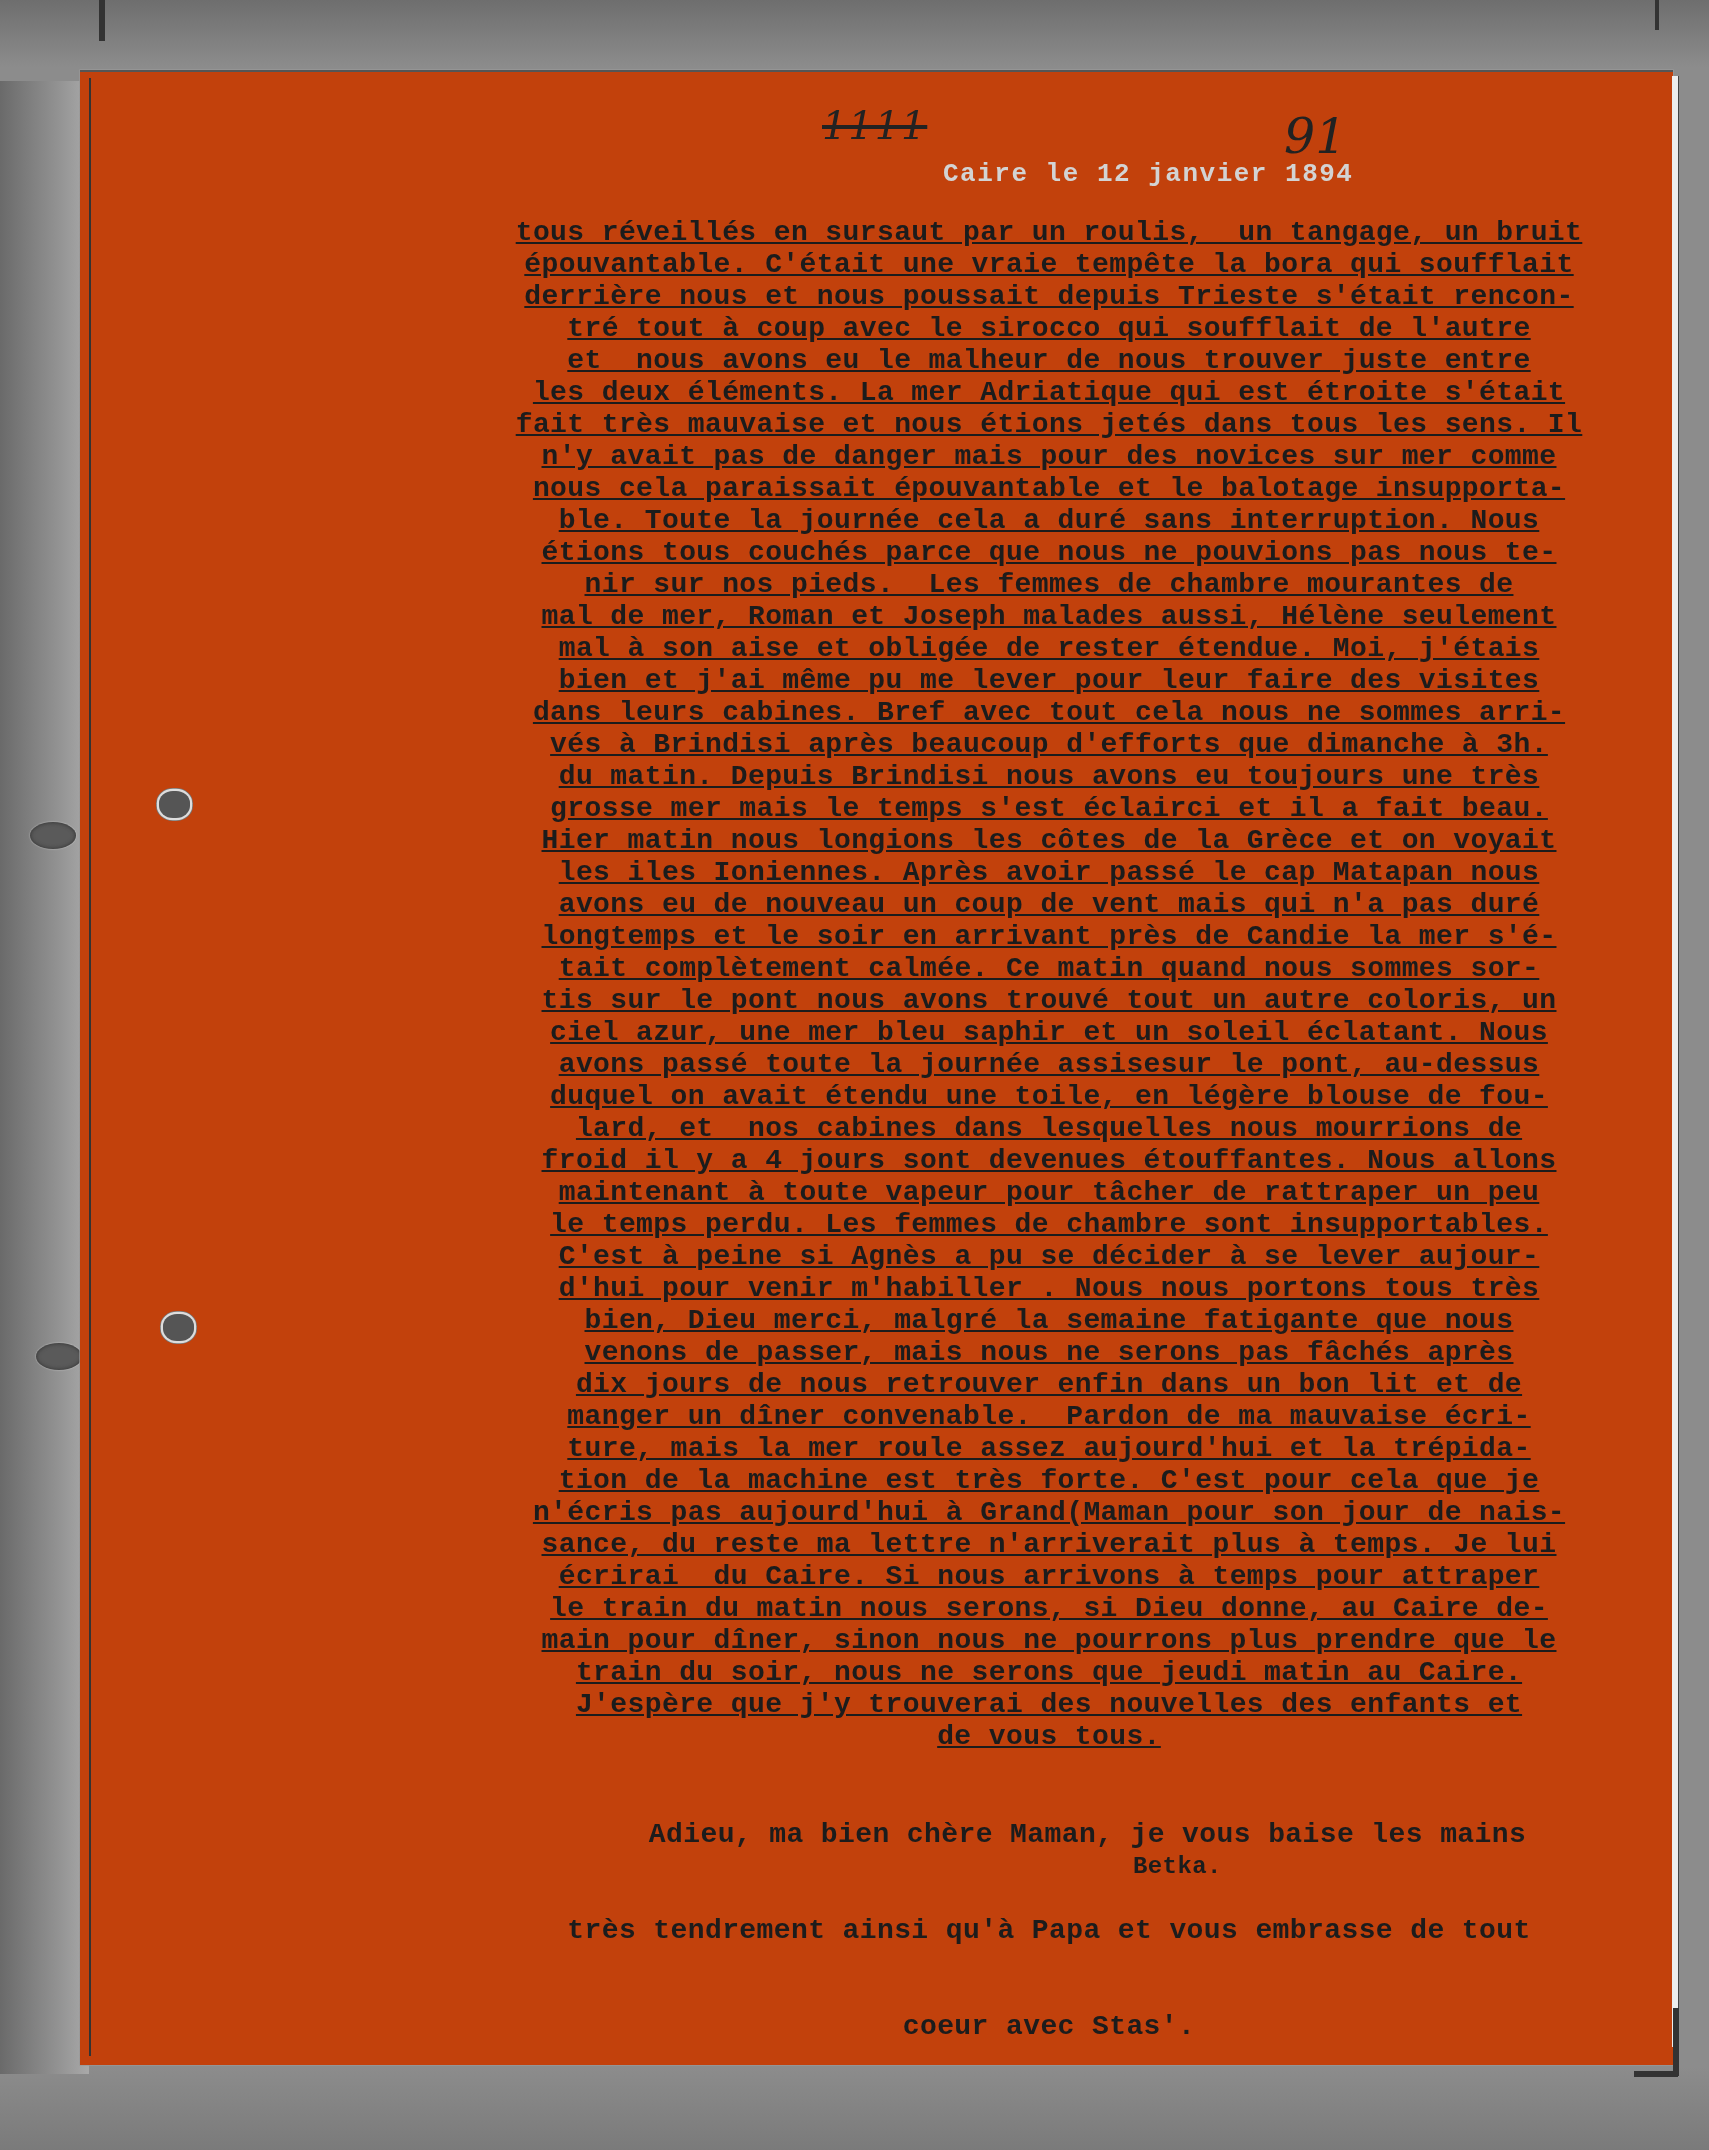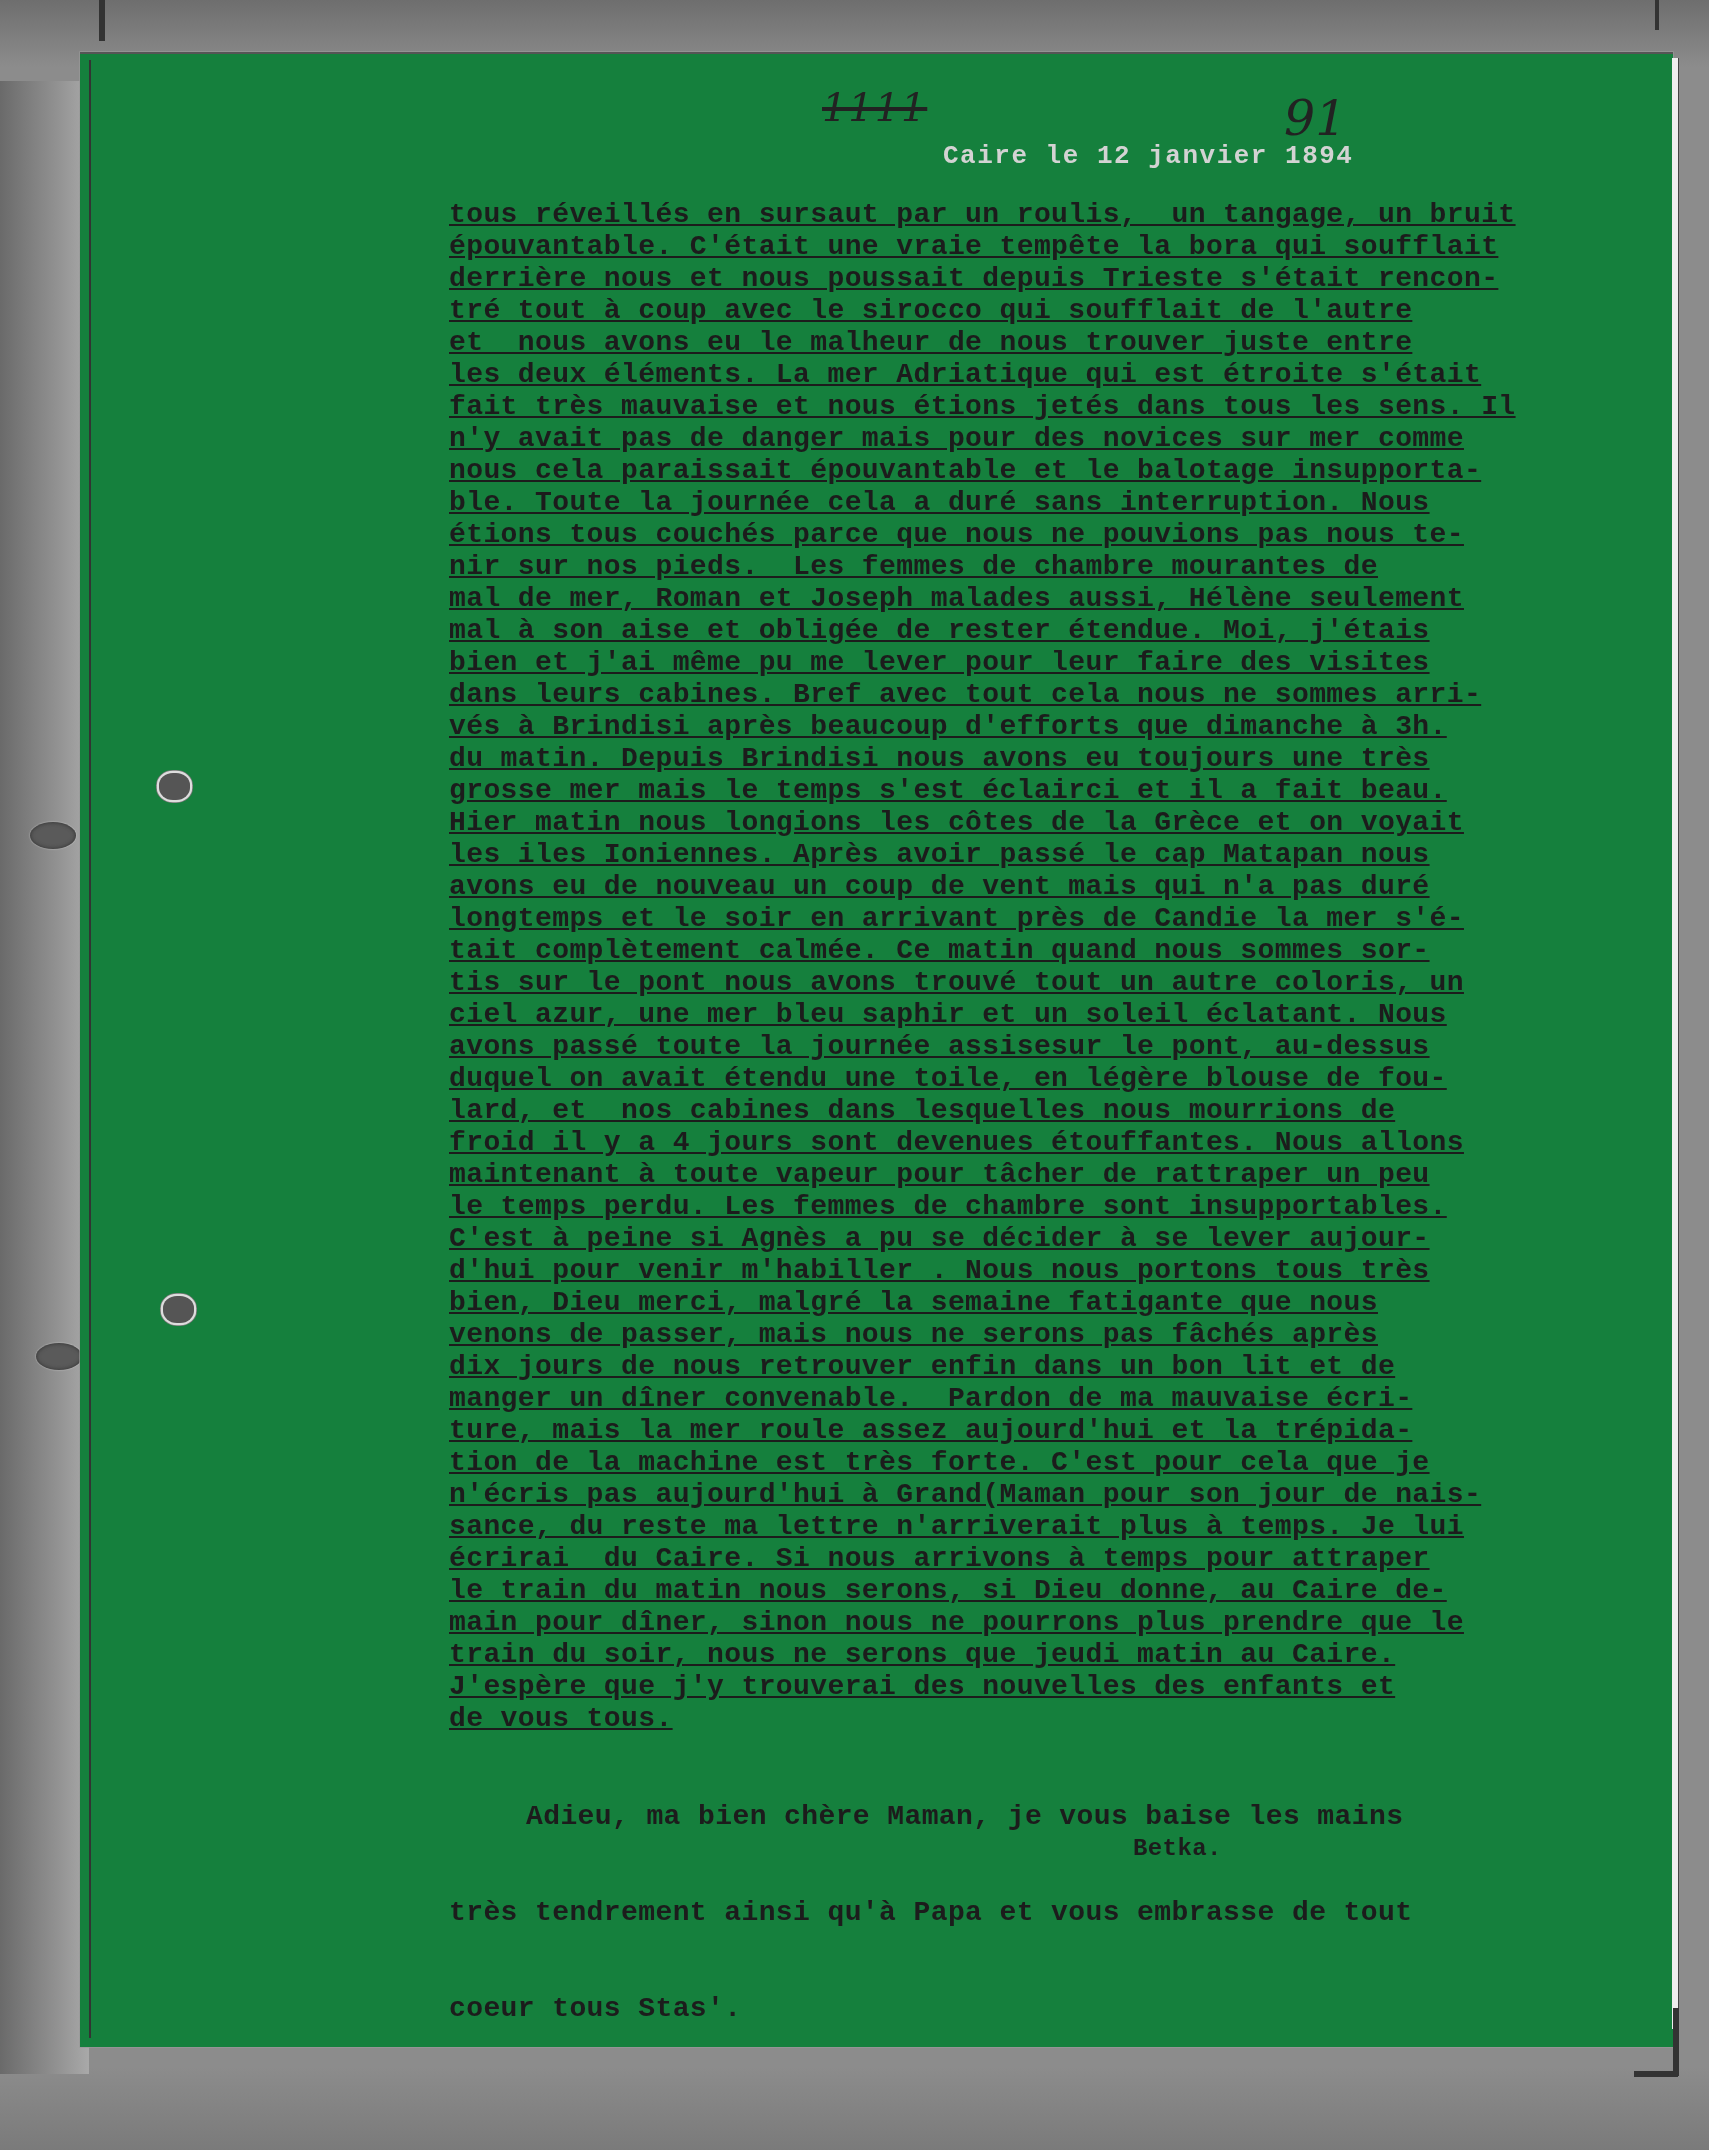--- a/index.html
+++ b/index.html
@@ -12,24 +12,25 @@
   }
   .binder-strip {
     position: absolute; left: 0; top: 81px; width: 89px; height: 1993px;
     background: linear-gradient(90deg, #6a6a6a 0%, #8f8f8f 60%, #a9a9a9 100%);
   }
   .binder-hole {
     position: absolute; width: 46px; height: 27px; border-radius: 50%;
     background: #5a5a5a; box-shadow: inset 0 0 4.4px #2f2f2f, 0 0 1.5px #e0e0e0;
   }
   .page {
-    position: absolute; left: 80px; top: 52px; width: 1593px; height: 1993px;
-    background: #15803d;
+    position: absolute; left: 80px; top: 70px; width: 1593px; height: 1993px;
+    background: #c2410c;
     border-top: 2.2px solid #555;
     box-shadow: 0 0 0 0.7px #999;
+    text-align: center;
   }
   .page-inner-edge {
     position: absolute; left: 9px; top: 6px; width: 1.5px; height: 1978px; background: #333;
   }
   .page-edge-right {
     position: absolute; right: -6px; top: 4.4px; width: 6px; height: 1971px; background: #eee;
     border-right: 1.5px solid #444;
   }
   .page-hole {
     position: absolute; width: 31px; height: 27px; border-radius: 45%;
@@ -98,21 +99,21 @@
 
   <div class="old-number">1111</div>
   <div class="page-number">91</div>
   <div class="ghost-heading">Caire le 12 janvier 1894</div>
 
   <div class="body-text" id="body-text"><span class="body-line">tous réveillés en sursaut par un roulis,  un tangage, un bruit</span><span class="body-line">épouvantable. C'était une vraie tempête la bora qui soufflait</span><span class="body-line">derrière nous et nous poussait depuis Trieste s'était rencon-</span><span class="body-line">tré tout à coup avec le sirocco qui soufflait de l'autre</span><span class="body-line">et  nous avons eu le malheur de nous trouver juste entre</span><span class="body-line">les deux éléments. La mer Adriatique qui est étroite s'était</span><span class="body-line">fait très mauvaise et nous étions jetés dans tous les sens. Il</span><span class="body-line">n'y avait pas de danger mais pour des novices sur mer comme</span><span class="body-line">nous cela paraissait épouvantable et le balotage insupporta-</span><span class="body-line">ble. Toute la journée cela a duré sans interruption. Nous</span><span class="body-line">étions tous couchés parce que nous ne pouvions pas nous te-</span><span class="body-line">nir sur nos pieds.  Les femmes de chambre mourantes de</span><span class="body-line">mal de mer, Roman et Joseph malades aussi, Hélène seulement</span><span class="body-line">mal à son aise et obligée de rester étendue. Moi, j'étais</span><span class="body-line">bien et j'ai même pu me lever pour leur faire des visites</span><span class="body-line">dans leurs cabines. Bref avec tout cela nous ne sommes arri-</span><span class="body-line">vés à Brindisi après beaucoup d'efforts que dimanche à 3h.</span><span class="body-line">du matin. Depuis Brindisi nous avons eu toujours une très</span><span class="body-line">grosse mer mais le temps s'est éclairci et il a fait beau.</span><span class="body-line">Hier matin nous longions les côtes de la Grèce et on voyait</span><span class="body-line">les iles Ioniennes. Après avoir passé le cap Matapan nous</span><span class="body-line">avons eu de nouveau un coup de vent mais qui n'a pas duré</span><span class="body-line">longtemps et le soir en arrivant près de Candie la mer s'é-</span><span class="body-line">tait complètement calmée. Ce matin quand nous sommes sor-</span><span class="body-line">tis sur le pont nous avons trouvé tout un autre coloris, un</span><span class="body-line">ciel azur, une mer bleu saphir et un soleil éclatant. Nous</span><span class="body-line">avons passé toute la journée assisesur le pont, au-dessus</span><span class="body-line">duquel on avait étendu une toile, en légère blouse de fou-</span><span class="body-line">lard, et  nos cabines dans lesquelles nous mourrions de</span><span class="body-line">froid il y a 4 jours sont devenues étouffantes. Nous allons</span><span class="body-line">maintenant à toute vapeur pour tâcher de rattraper un peu</span><span class="body-line">le temps perdu. Les femmes de chambre sont insupportables.</span><span class="body-line">C'est à peine si Agnès a pu se décider à se lever aujour-</span><span class="body-line">d'hui pour venir m'habiller . Nous nous portons tous très</span><span class="body-line">bien, Dieu merci, malgré la semaine fatigante que nous</span><span class="body-line">venons de passer, mais nous ne serons pas fâchés après</span><span class="body-line">dix jours de nous retrouver enfin dans un bon lit et de</span><span class="body-line">manger un dîner convenable.  Pardon de ma mauvaise écri-</span><span class="body-line">ture, mais la mer roule assez aujourd'hui et la trépida-</span><span class="body-line">tion de la machine est très forte. C'est pour cela que je</span><span class="body-line">n'écris pas aujourd'hui à Grand(Maman pour son jour de nais-</span><span class="body-line">sance, du reste ma lettre n'arriverait plus à temps. Je lui</span><span class="body-line">écrirai  du Caire. Si nous arrivons à temps pour attraper</span><span class="body-line">le train du matin nous serons, si Dieu donne, au Caire de-</span><span class="body-line">main pour dîner, sinon nous ne pourrons plus prendre que le</span><span class="body-line">train du soir, nous ne serons que jeudi matin au Caire.</span><span class="body-line">J'espère que j'y trouverai des nouvelles des enfants et</span><span class="body-line">de vous tous.</span></div>
 
   <div class="closing">
     <span class="closing-first">Adieu, ma bien chère Maman, je vous baise les mains</span>
     <span class="closing-line">très tendrement ainsi qu'à Papa et vous embrasse de tout</span>
-    <span class="closing-line">coeur tous Stas'.</span>
+    <span class="closing-line">coeur avec Stas'.</span>
   </div>
 
   <div class="signature">Betka.</div>
 </div>
 
 <div class="corner-mark-br"></div>
 <div class="corner-mark-br2"></div>
 
 
 </body></html>

